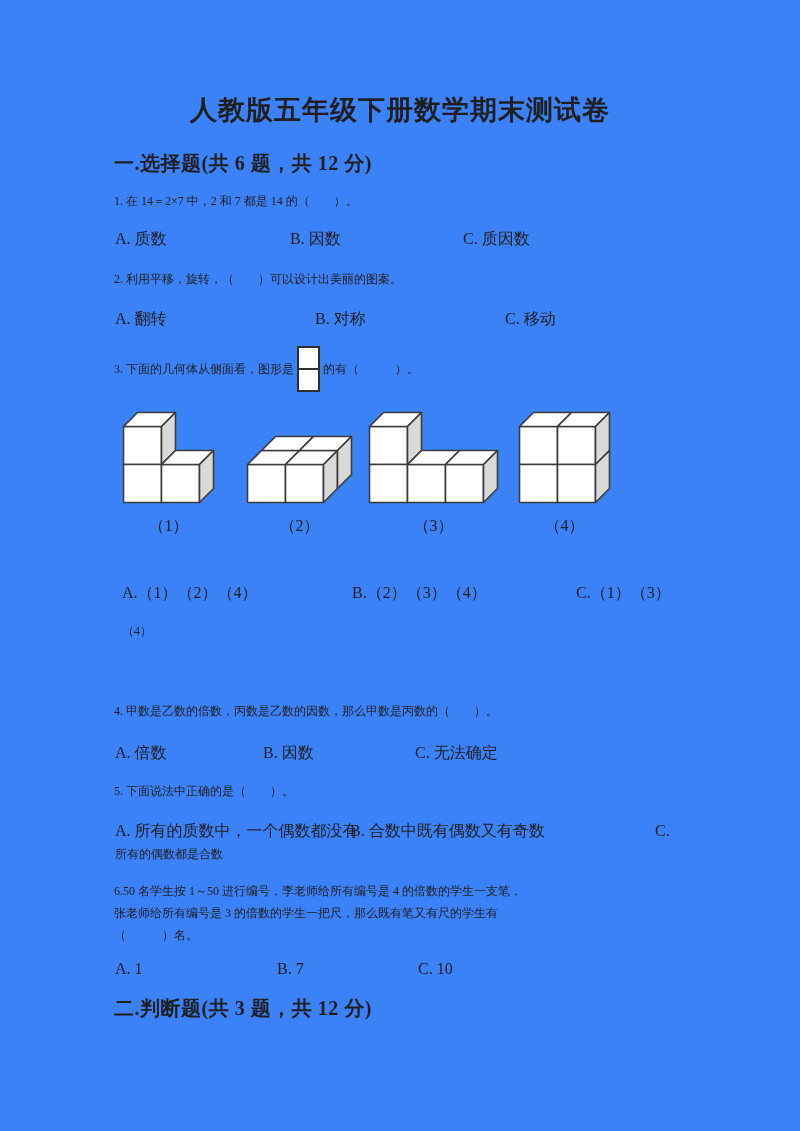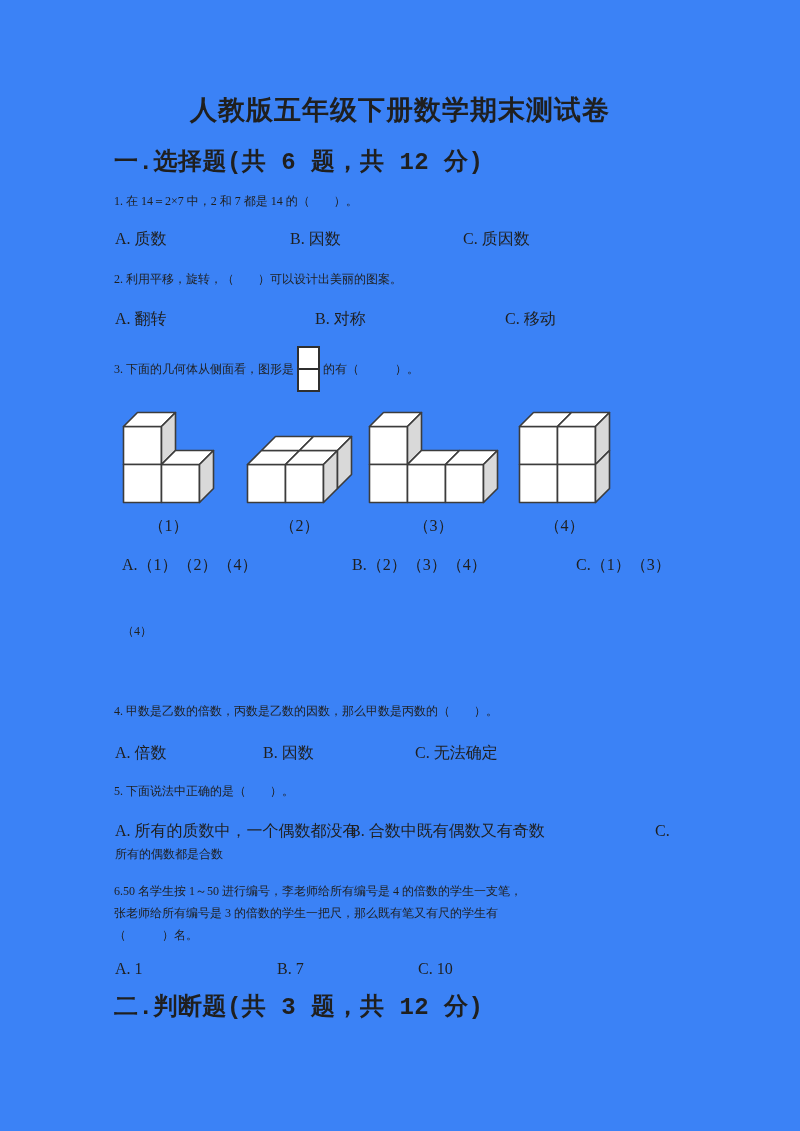--- a/index.html
+++ b/index.html
@@ -7,21 +7,21 @@
     position:relative; width:800px; height:1131px; margin:0 auto;
     background:#3b82f6; color:#1f1f1f; overflow:hidden;
     font-family:"Liberation Serif","DejaVu Serif",serif;
   }
   .title {
     position:absolute; top:92px; left:0; width:100%;
     text-align:center; font-size:27px; font-weight:bold;
     letter-spacing:1px; white-space:pre;
   }
   .line { position:absolute; white-space:pre; font-size:12px; line-height:22px; }
-  .heading { font-weight:bold; font-size:24px; letter-spacing:0.5px;font-family:Liberation Mono, monospace; }
+  .heading { font-weight:bold; font-size:20px; letter-spacing:0.5px; }
   .optrow { position:absolute; left:0; width:100%; height:22px; }
   .opt { position:absolute; top:0; white-space:pre; font-size:16px; line-height:22px; }
   .q3line { position:absolute; left:114px; top:342px; height:54px; display:flex; align-items:center; }
   .q3line span { white-space:pre; font-size:12px; }
   .shape2 {
     width:23px; height:46px; margin:0 3px; box-sizing:border-box;
     border:2px solid #2f2f2f; display:flex; flex-direction:column; background:#fff;
   }
   .shape2 .cell { flex:1; }
   .shape2 .cell:first-child { border-bottom:2px solid #2f2f2f; }
@@ -121,21 +121,21 @@
         <rect class="e f" x="39.5" y="55.5" width="38" height="38"></rect>
         <polygon class="e f" points="1.5,17.5 15.5,3.5 53.5,3.5 39.5,17.5"></polygon>
         <polygon class="e f" points="39.5,17.5 53.5,3.5 91.5,3.5 77.5,17.5"></polygon>
         <polygon class="e r" points="77.5,17.5 91.5,3.5 91.5,41.5 77.5,55.5"></polygon>
         <polygon class="e r" points="77.5,55.5 91.5,41.5 91.5,79.5 77.5,93.5"></polygon>
       </svg>
     </div>
     <div class="figlabel">（4）</div>
   </div>
 
-  <div class="optrow" style="top:554px;">
+  <div class="optrow" style="top:582px;">
     <span class="opt" style="left:122px;">A.（1）（2）（4）</span>
     <span class="opt" style="left:352px;">B.（2）（3）（4）</span>
     <span class="opt" style="left:576px;">C.（1）（3）</span>
   </div>
   <div class="line" style="top:620px;left:122px;">（4）</div>
 
   <div class="line" style="top:700px;left:114px;">4. 甲数是乙数的倍数，丙数是乙数的因数，那么甲数是丙数的（　　）。</div>
   <div class="optrow" style="top:742px;">
     <span class="opt" style="left:115px;">A. 倍数</span>
     <span class="opt" style="left:263px;">B. 因数</span>

